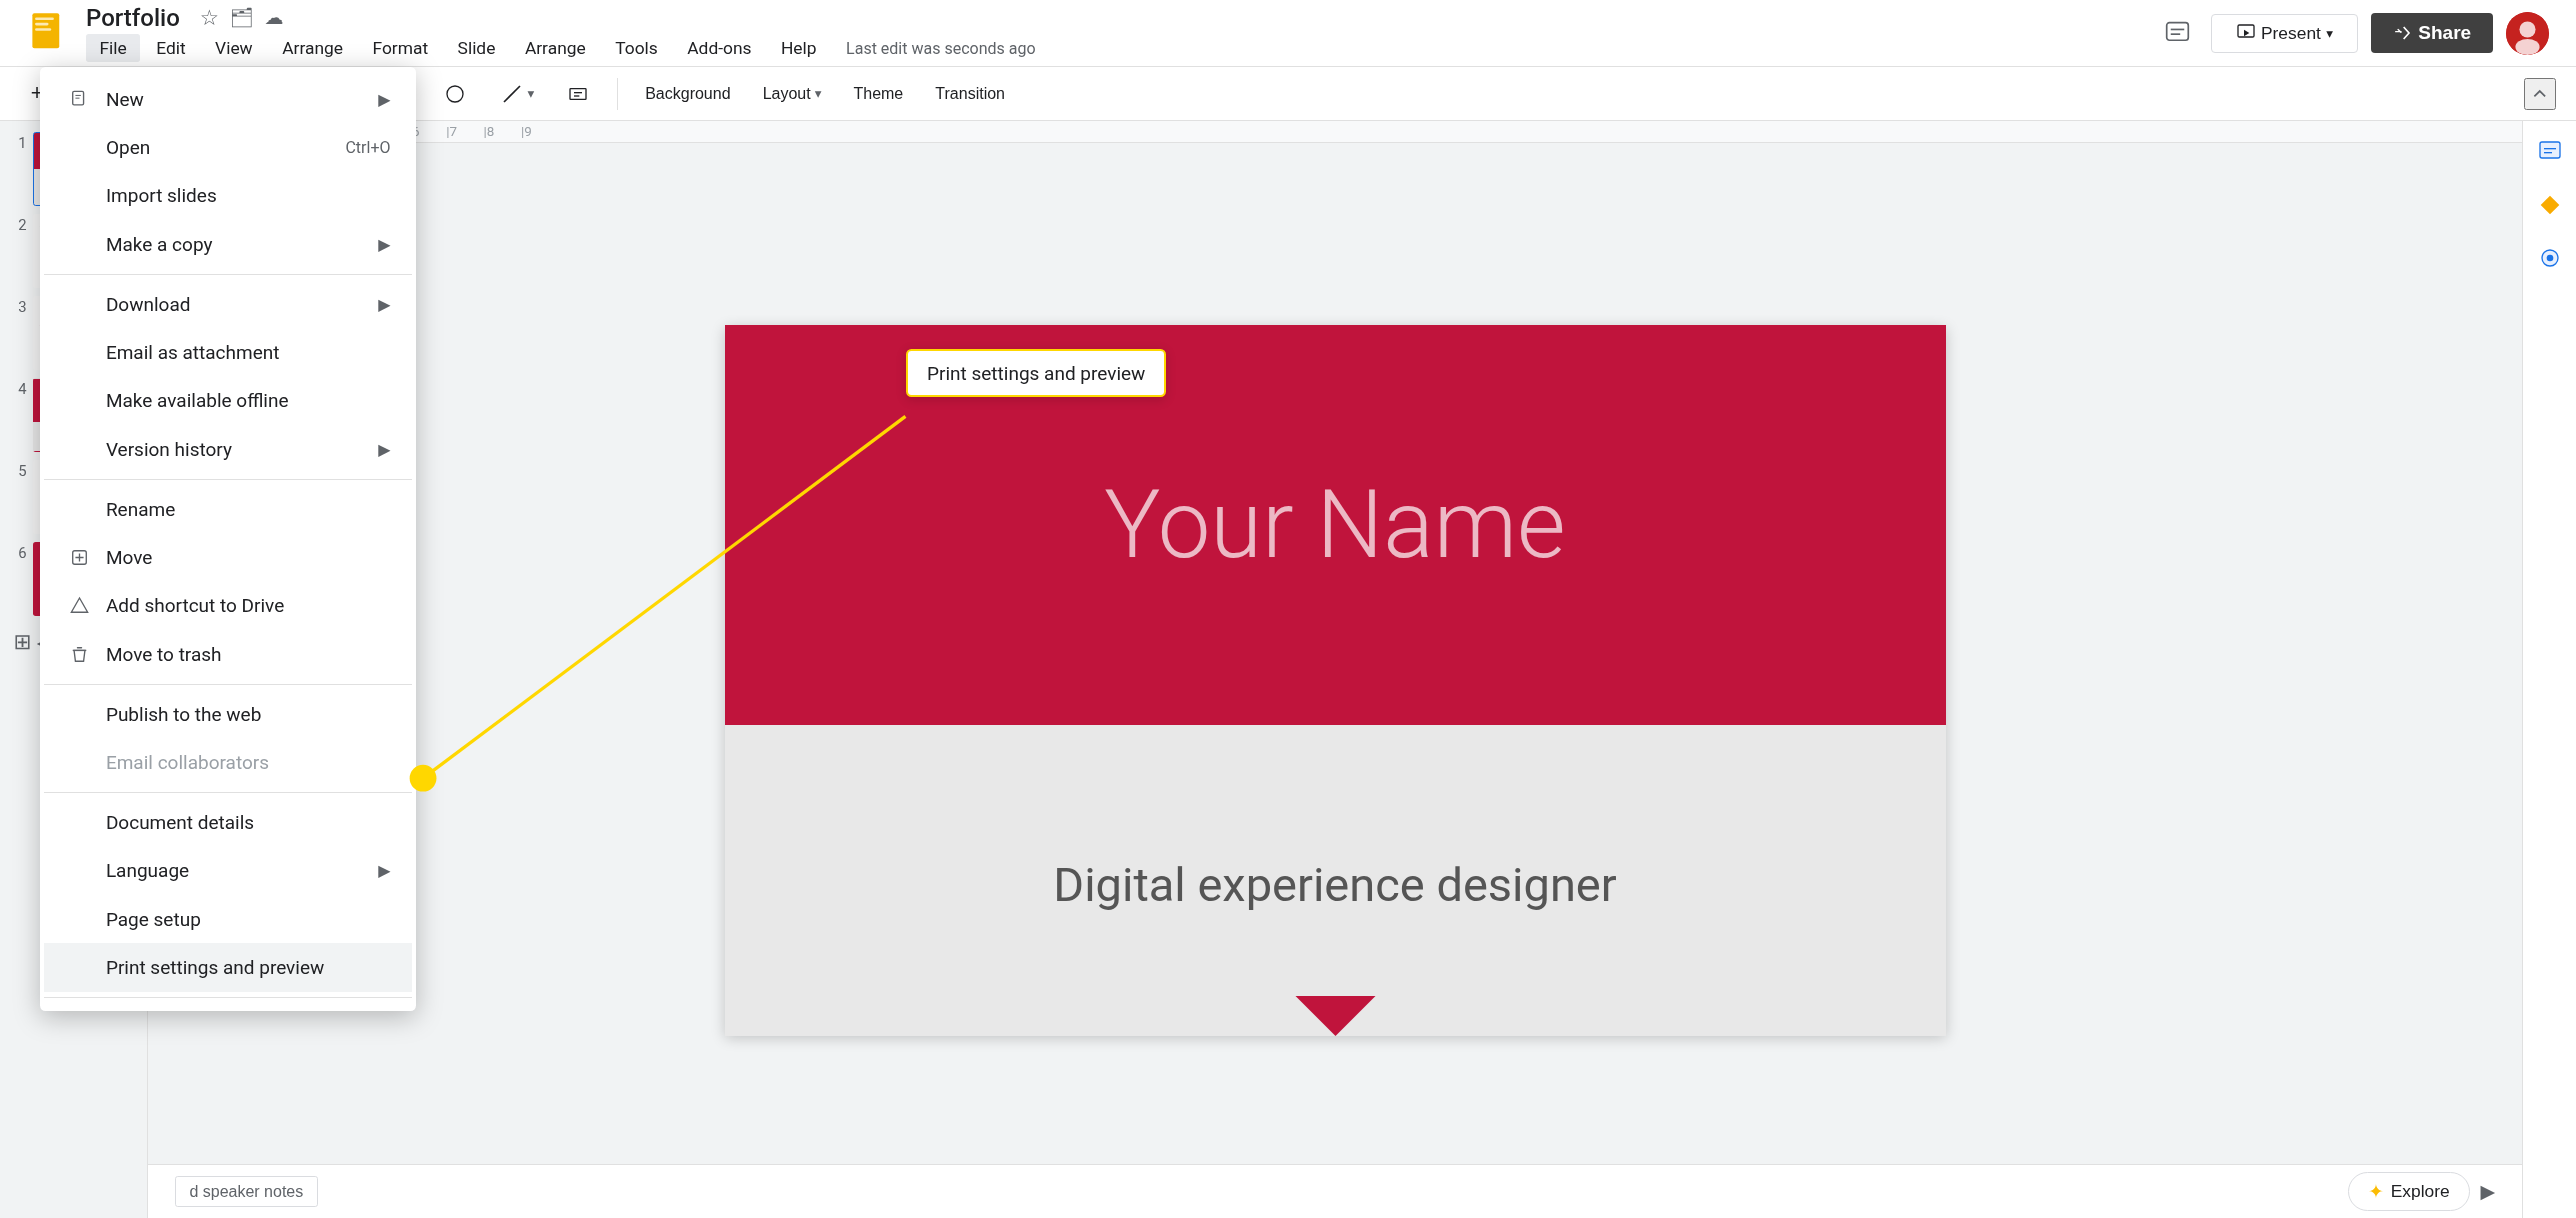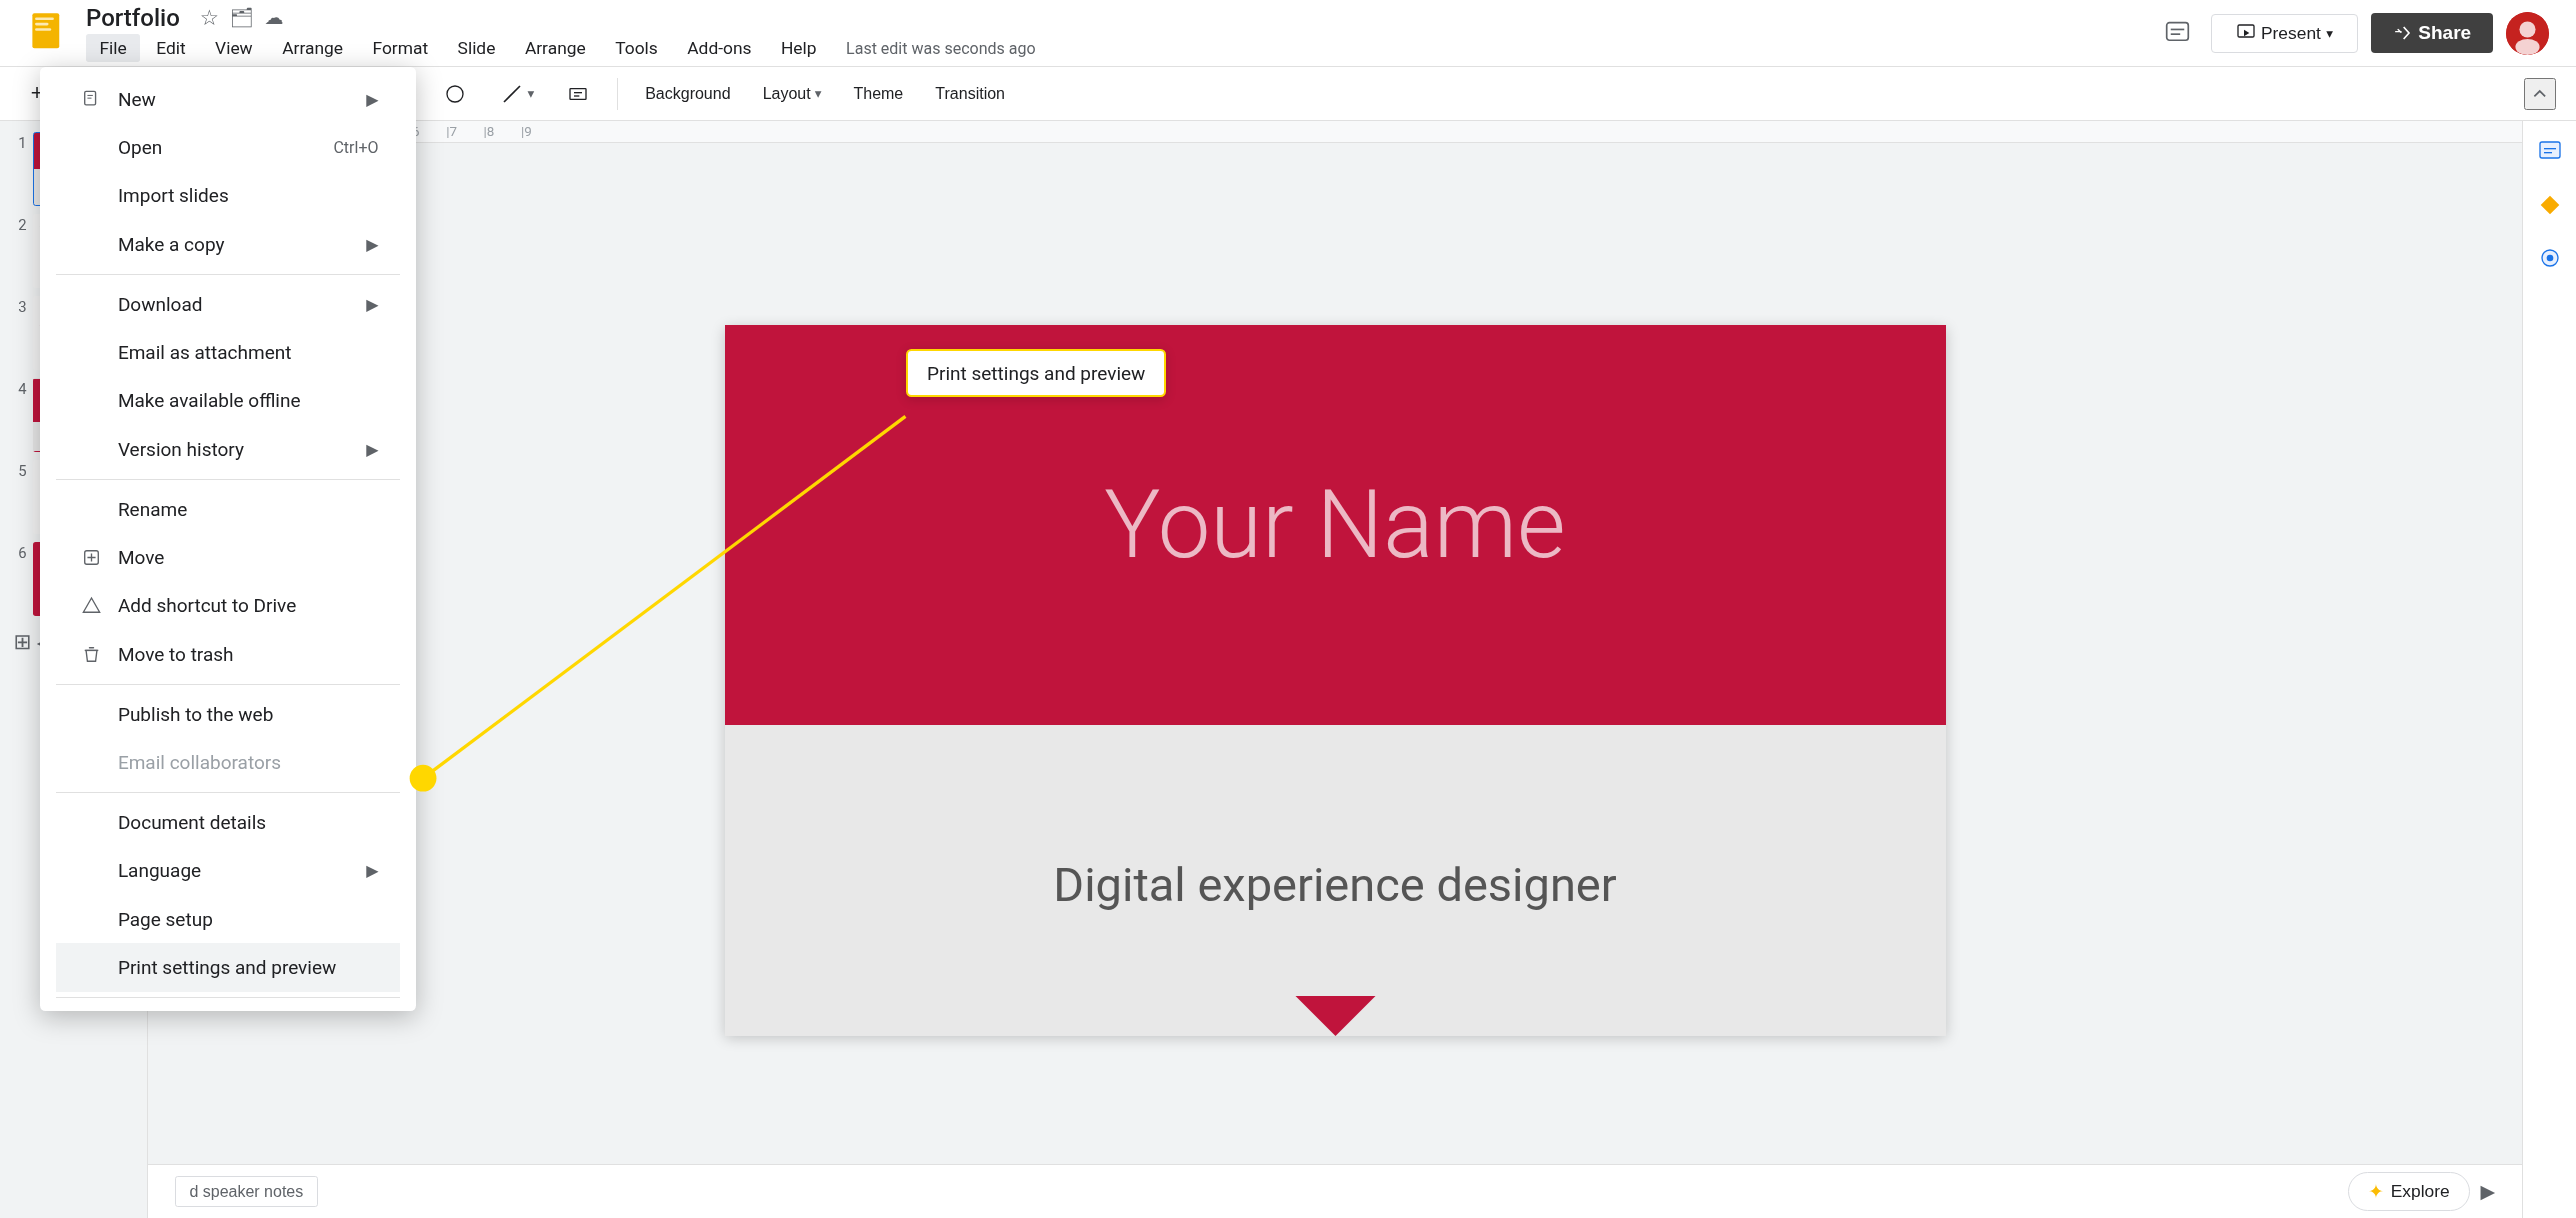--- a/index.html
+++ b/index.html
@@ -328,21 +328,21 @@
     
     .file-menu {
       position: absolute;
       top: 67px;
       left: 40px;
       width: 376px;
       background: #fff;
       border-radius: 5.4px;
       box-shadow: 0 5.4px 27px rgba(0,0,0,0.25);
       z-index: 1000;
-      padding: 8px 16px;
+      padding: 8px 4px;
     }
     .menu-divider {
       height: 0.7px;
       background: #e0e0e0;
       margin: 5.4px 0;
     }
     .menu-row {
       display: flex;
       align-items: center;
       padding: 10.7px 21.5px;

